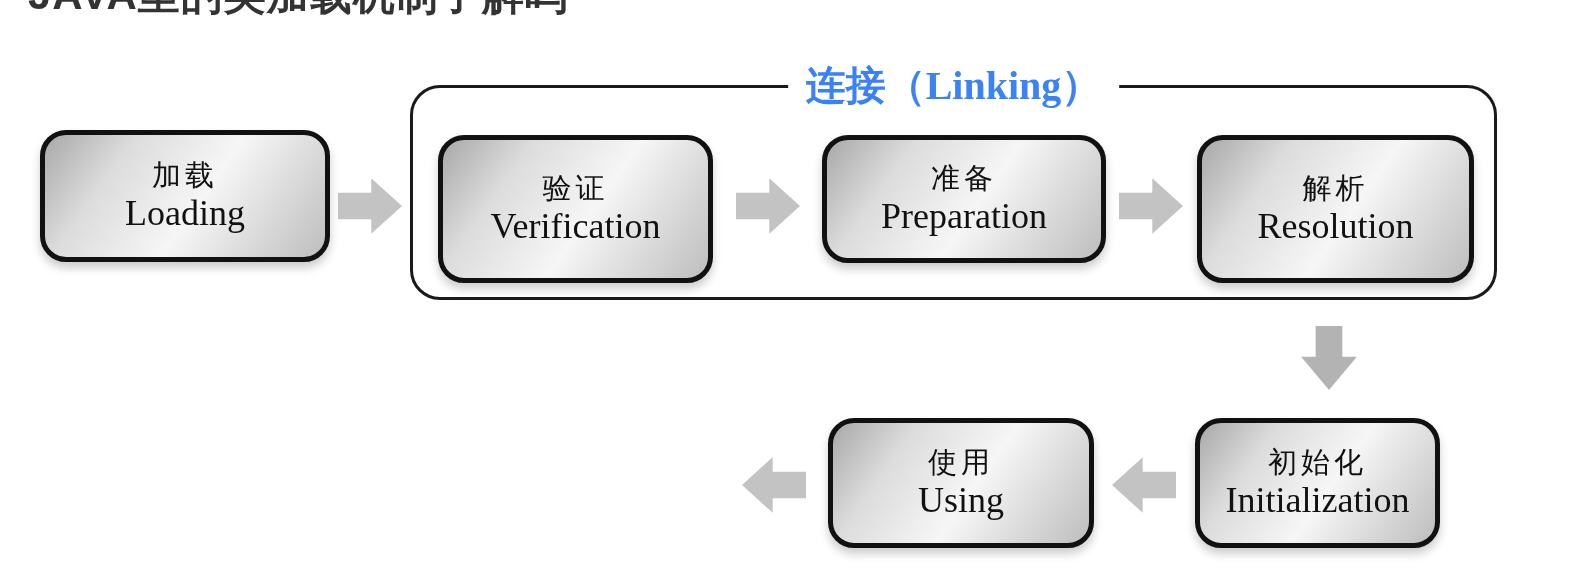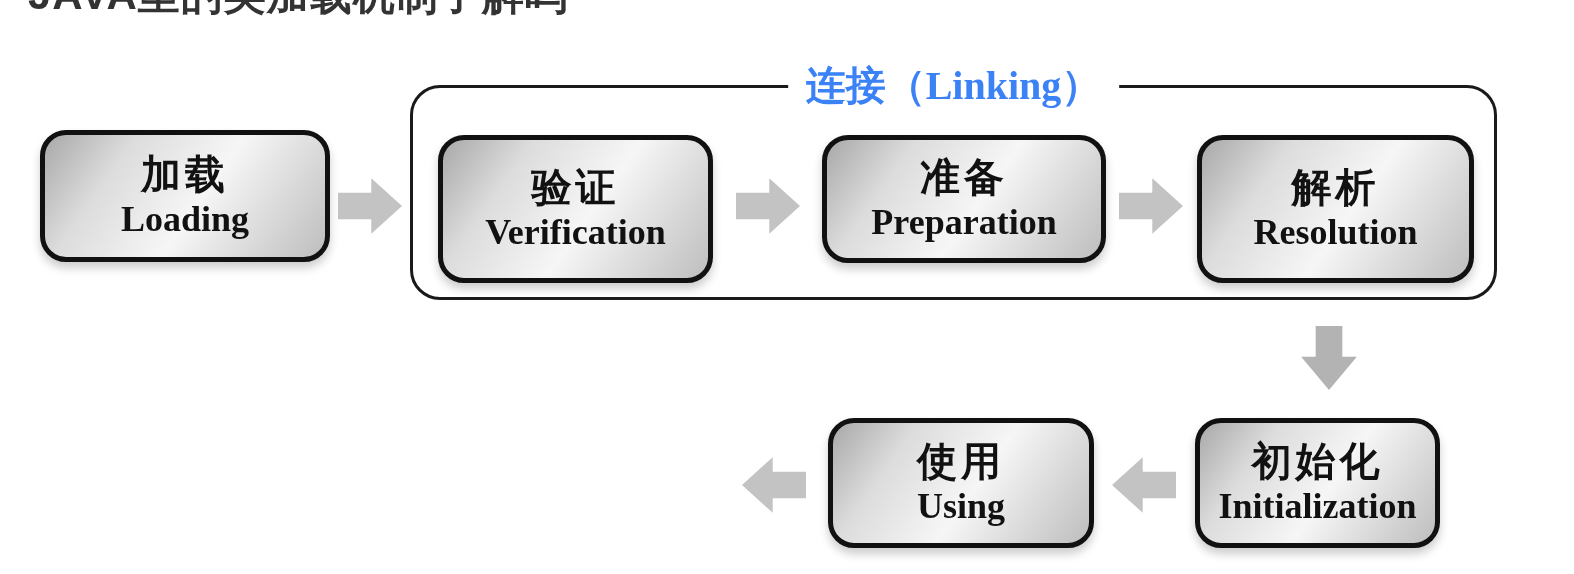--- a/index.html
+++ b/index.html
@@ -35,28 +35,28 @@
     background: linear-gradient(125deg, #9e9e9e -5%, #dcdcdc 25%, #f6f6f6 55%, #ababab 115%);
     box-shadow: 0 6px 10px rgba(0,0,0,0.20);
     display: flex;
     flex-direction: column;
     align-items: center;
     justify-content: center;
     color: #111111;
     text-align: center;
   }
   .node .zh {
-    font-size: 40px;
-    font-weight: 700;
+    font-size: 29px;
+    font-weight: 400;
     line-height: 1.2;
     letter-spacing: 4px;
   }
   .node .en {
     font-size: 36px;
-    font-weight: 700;
+    font-weight: 400;
     line-height: 1.15;
   }
   .group-box {
     position: absolute;
     box-sizing: border-box;
     left: 410px;
     top: 85px;
     width: 1087px;
     height: 215px;
     border: 3px solid #1a1a1a;

